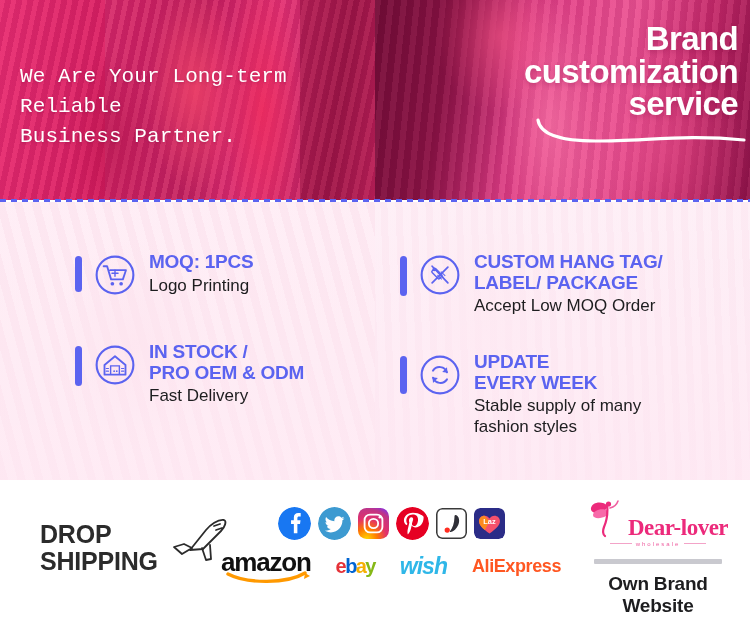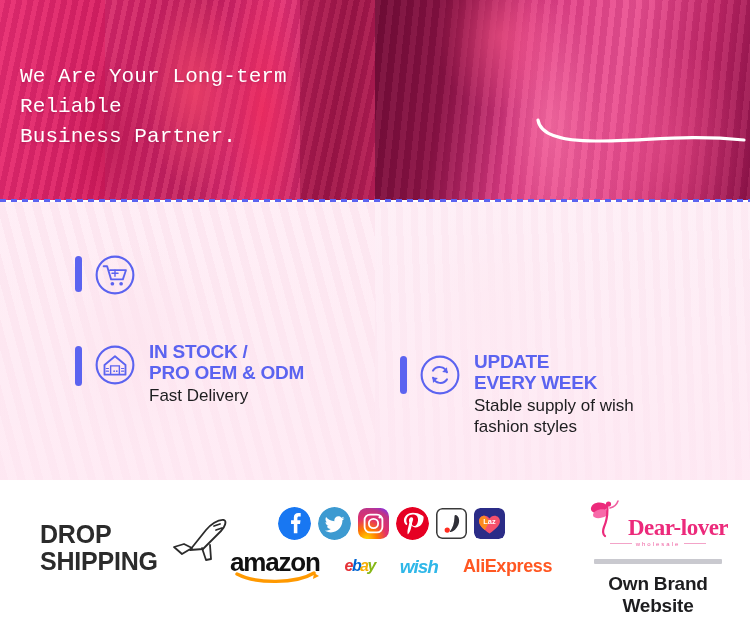--- a/index.html
+++ b/index.html
@@ -185,24 +185,24 @@
 
   .market-row {
     display: flex; align-items: center; justify-content: center;
     gap: 25px; margin-top: 9px; height: 34px;
   }
   .amazon-wrap { position: relative; width: 92px; height: 34px; }
   .amazon-text {
     font-size: 26px; font-weight: 700; color: #111; letter-spacing: -1.2px;
     line-height: 1;
   }
-  .ebay-text { font-size: 16px; font-weight: 700; letter-spacing: -1.6px; line-height:1;font-style:italic; }
+  .ebay-text { font-size: 20px; font-weight: 700; letter-spacing: -1.6px; line-height:1; }
   .ebay-e { color: #e53238; } .ebay-b { color: #0064d2; }
   .ebay-a { color: #f5af02; } .ebay-y { color: #86b817; }
-  .wish-text { font-size: 19px; font-weight: 700; color: #2fb7e8; font-style: italic; letter-spacing:-1px; line-height:1;}
+  .wish-text { font-size: 23px; font-weight: 700; color: #2fb7e8; font-style: italic; letter-spacing:-1px; line-height:1;}
   .ali-text { font-size: 18px; font-weight: 700; color: #ff5722; letter-spacing: -.4px; line-height:1;}
 
   .brand-block { position: absolute; left: 578px; top: 18px; width: 160px; text-align: center; }
   .brand-logo-row { display: flex; align-items: center; justify-content: center; height: 40px; }
   .brand-name {
     font-size: 23px; font-weight: 700; color: #ec2a7b;
     font-family: "Liberation Serif", serif; letter-spacing: -.5px;
     line-height: 1;
     margin-top: 18px;
   }
@@ -229,20 +229,25 @@
   <div class="hero">
 
     <div class="hero-half hero-left">
       <div class="photo-l"></div>
       <div class="hero-left-text" style="white-space:pre-line;font-family:Liberation Mono, monospace;">We Are Your Long-term Reliable
 Business Partner.</div>
     </div>
 
     <div class="hero-half hero-right">
       <div class="photo-r"></div>
+      <div class="hero-right-text">
+        <span class="hr-l1">Brand</span>
+        <span class="hr-l2">customization</span>
+        <span class="hr-l3">service</span>
+      </div>
       <svg class="swoosh" viewBox="0 0 210 26">
         <path d="M2 2 C 4 16, 22 23, 60 23 C 110 23, 150 16, 208 22" fill="none" stroke="#ffffff" stroke-width="3.2" stroke-linecap="round"></path>
       </svg>
     </div>
   </div>
 
   <div class="divider"></div>
 
   <div class="features">
 
@@ -251,20 +256,24 @@
 
       <div class="feat-item" style="left:75px; top:50px; width:300px;">
         <div class="feat-bar" style="height:36px;"></div>
         <svg class="feat-icon" viewBox="0 0 48 48">
           <circle cx="24" cy="24" r="21" fill="none" stroke="#5b63f0" stroke-width="2.4"></circle>
           <path d="M11 14 h4 l4.5 15 h13.5 l3.5 -10.5 h-18" fill="none" stroke="#5b63f0" stroke-width="2.1" stroke-linejoin="round" stroke-linecap="round"></path>
           <path d="M24 18.5 v7 M20.5 22 h7" stroke="#5b63f0" stroke-width="1.6" stroke-linecap="round"></path>
           <circle cx="21" cy="34" r="2.1" fill="#5b63f0"></circle>
           <circle cx="31" cy="34" r="2.1" fill="#5b63f0"></circle>
         </svg>
+        <div class="feat-text">
+          <div class="feat-title">MOQ: 1PCS</div>
+          <div class="feat-sub">Logo Printing</div>
+        </div>
       </div>
 
       <div class="feat-item" style="left:75px; top:140px; width:300px;">
         <div class="feat-bar" style="height:40px;"></div>
         <svg class="feat-icon" viewBox="0 0 48 48">
           <circle cx="24" cy="24" r="21" fill="none" stroke="#5b63f0" stroke-width="2.4"></circle>
           <path d="M12 24 L24 14 L36 24 V35 H12 Z" fill="none" stroke="#5b63f0" stroke-width="2.1" stroke-linejoin="round"></path>
           <path d="M19 35 V25 h10 v10" fill="none" stroke="#5b63f0" stroke-width="1.6"></path>
           <path d="M14 28 h2.5 M14 31 h2.5 M31.5 28 h2.5 M31.5 31 h2.5" stroke="#5b63f0" stroke-width="1.4" stroke-linecap="round"></path>
           <circle cx="23" cy="31" r="1" fill="#5b63f0"></circle>
@@ -274,34 +283,50 @@
           <div class="feat-title">IN STOCK /
 PRO OEM &amp; ODM</div>
           <div class="feat-sub">Fast Delivery</div>
         </div>
       </div>
     </div>
 
     <div class="feat-half">
       <div class="feat-bg-r"></div>
 
+      <div class="feat-item" style="left:25px; top:50px; width:345px;">
+        <div class="feat-bar" style="height:40px;"></div>
+        <svg class="feat-icon" viewBox="0 0 48 48">
+          <circle cx="24" cy="24" r="21" fill="none" stroke="#5b63f0" stroke-width="2.4"></circle>
+          <path d="M15 14 L33 33" stroke="#5b63f0" stroke-width="2" stroke-linecap="round"></path>
+          <path d="M33 15 L15 33" stroke="#5b63f0" stroke-width="2" stroke-linecap="round"></path>
+          <rect x="17.5" y="16.5" width="6" height="12" rx="1.2" transform="rotate(-45 20.5 22.5)" fill="none" stroke="#5b63f0" stroke-width="1.6"></rect>
+          <circle cx="17.5" cy="17.5" r="1.5" fill="none" stroke="#5b63f0" stroke-width="1.4"></circle>
+          <path d="M25 20 l5 5 M23 22 l5 5 M21 24 l5 5" stroke="#5b63f0" stroke-width="1.2"></path>
+        </svg>
+        <div class="feat-text">
+          <div class="feat-title">CUSTOM HANG TAG/
+LABEL/ PACKAGE</div>
+          <div class="feat-sub">Accept Low MOQ Order</div>
+        </div>
+      </div>
 
       <div class="feat-item" style="left:25px; top:150px; width:345px;">
         <div class="feat-bar" style="height:38px;"></div>
         <svg class="feat-icon" viewBox="0 0 48 48">
           <circle cx="24" cy="24" r="21" fill="none" stroke="#5b63f0" stroke-width="2.4"></circle>
           <path d="M32 21 A9 9 0 0 0 16 19" fill="none" stroke="#5b63f0" stroke-width="2.2" stroke-linecap="round"></path>
           <path d="M16 27 A9 9 0 0 0 32 29" fill="none" stroke="#5b63f0" stroke-width="2.2" stroke-linecap="round"></path>
           <path d="M32 15 L32.5 21.5 L26.5 20.5 Z" fill="#5b63f0"></path>
           <path d="M16 33 L15.5 26.5 L21.5 27.5 Z" fill="#5b63f0"></path>
         </svg>
         <div class="feat-text">
           <div class="feat-title">UPDATE
 EVERY WEEK</div>
-          <div class="feat-sub">Stable supply of wish
+          <div class="feat-sub">Stable supply of many
 fashion styles</div>
         </div>
       </div>
     </div>
   </div>
 
   <div class="footer">
 
     <div class="drop-ship">
       <div class="drop-text">DROP

